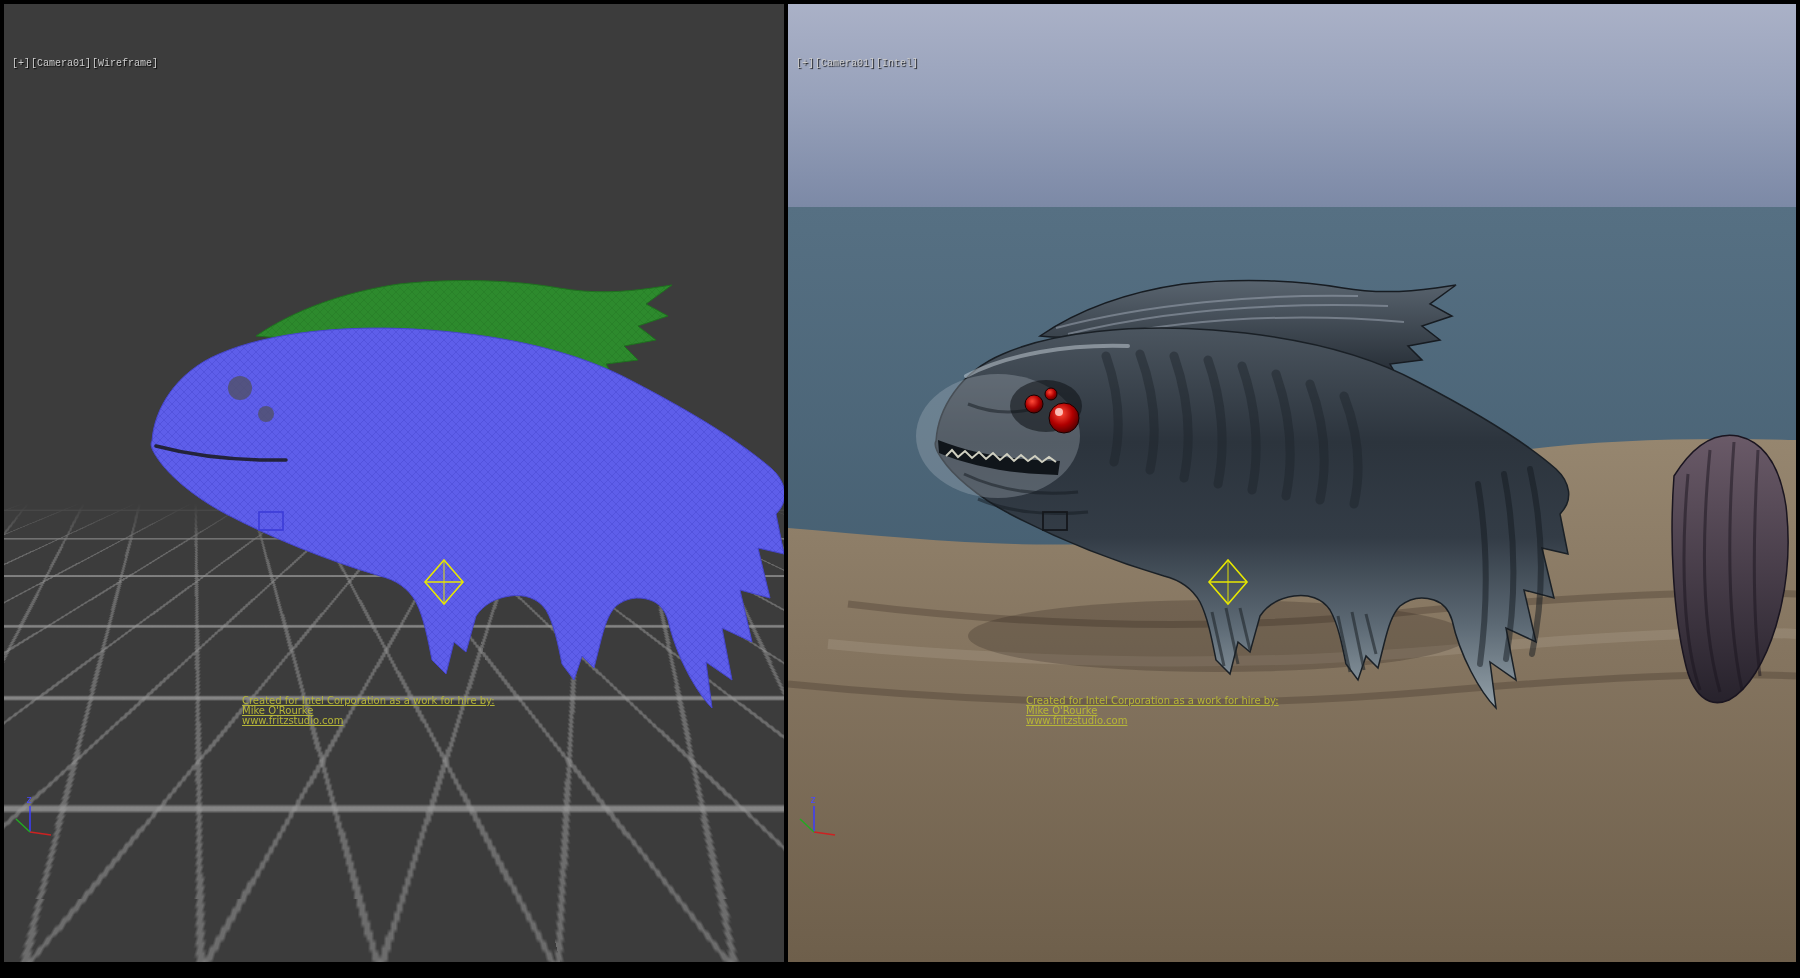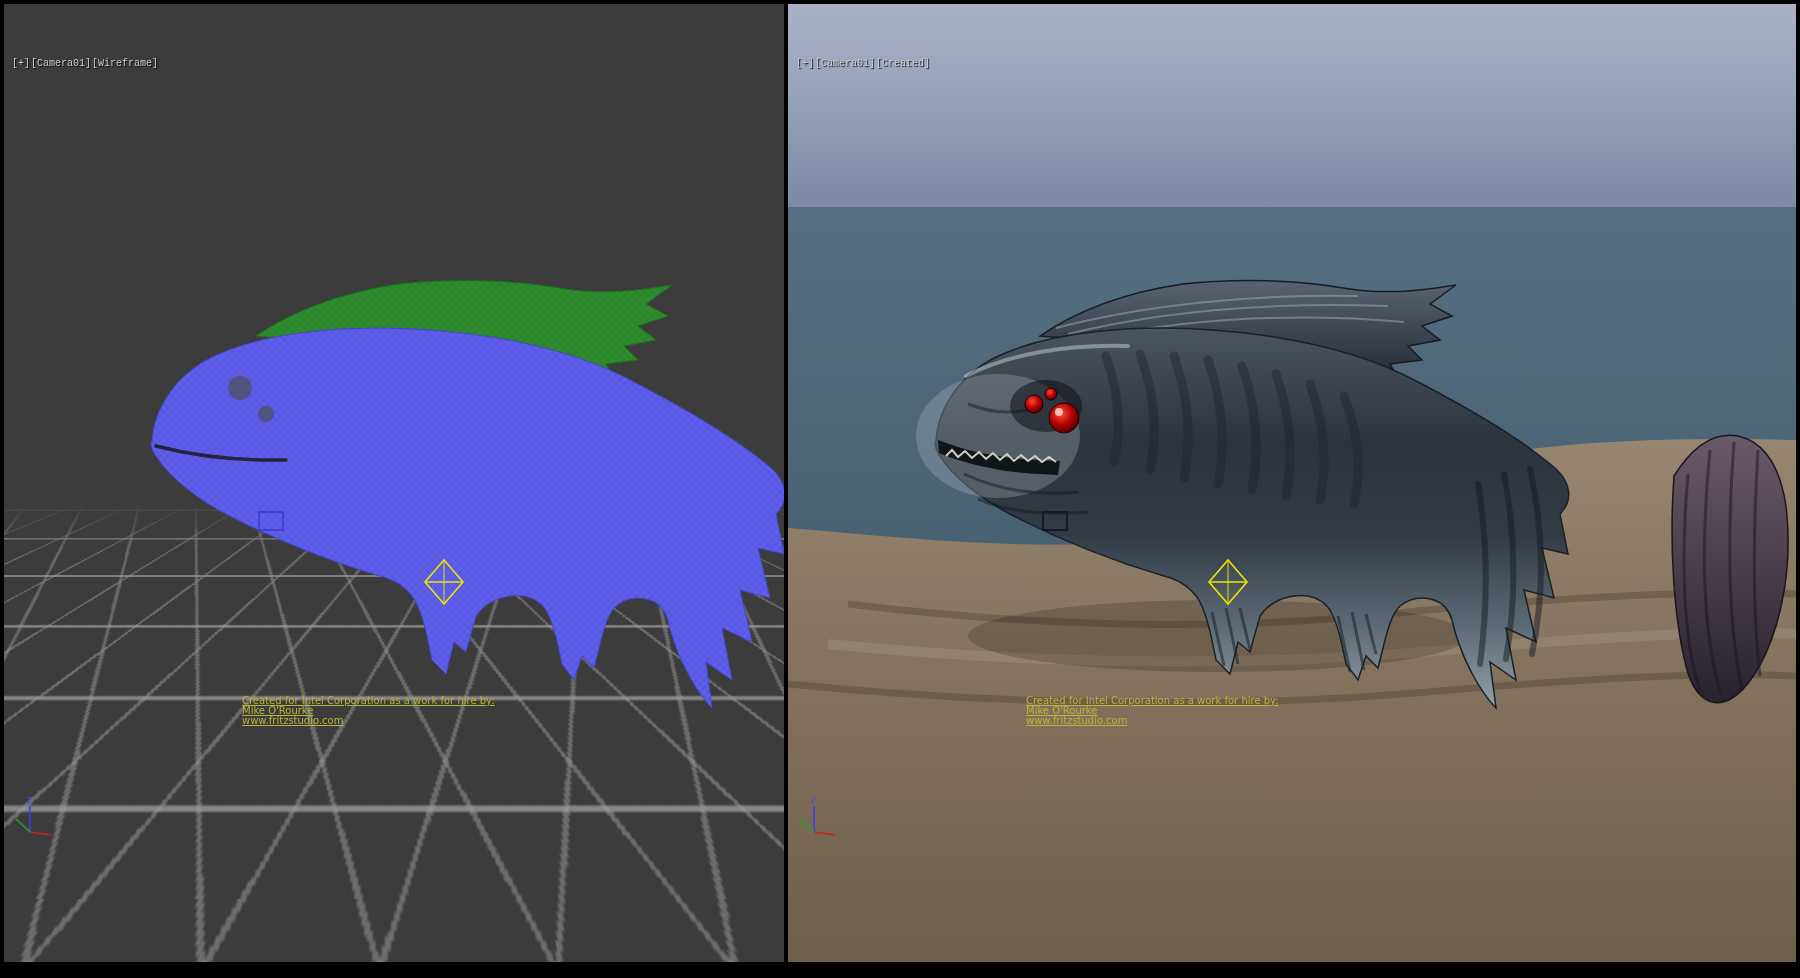--- a/index.html
+++ b/index.html
@@ -161,21 +161,21 @@
 
       <g>
         <line x1="26" y1="828" x2="26" y2="802" stroke="#3d3dff" stroke-width="1.5"></line>
         <line x1="26" y1="828" x2="47" y2="831" stroke="#cc2222" stroke-width="1.5"></line>
         <line x1="26" y1="828" x2="12" y2="815" stroke="#22aa22" stroke-width="1.5"></line>
         <text x="22" y="799" font-family="DejaVu Sans Mono, monospace" font-size="10" fill="#4a4aff">z</text>
       </g>
     </svg>
 
     <div class="vplabel">
-      <span>[+]</span><span>[Camera01]</span><span>[Created]</span>
+      <span>[+]</span><span>[Camera01]</span><span>[Intel]</span>
     </div>
 
     <div class="watermark">
       <div>Created for Intel Corporation as a work for hire by:</div>
       <div>Mike O'Rourke</div>
       <div>www.fritzstudio.com</div>
     </div>
   </div>
 
 </div>

